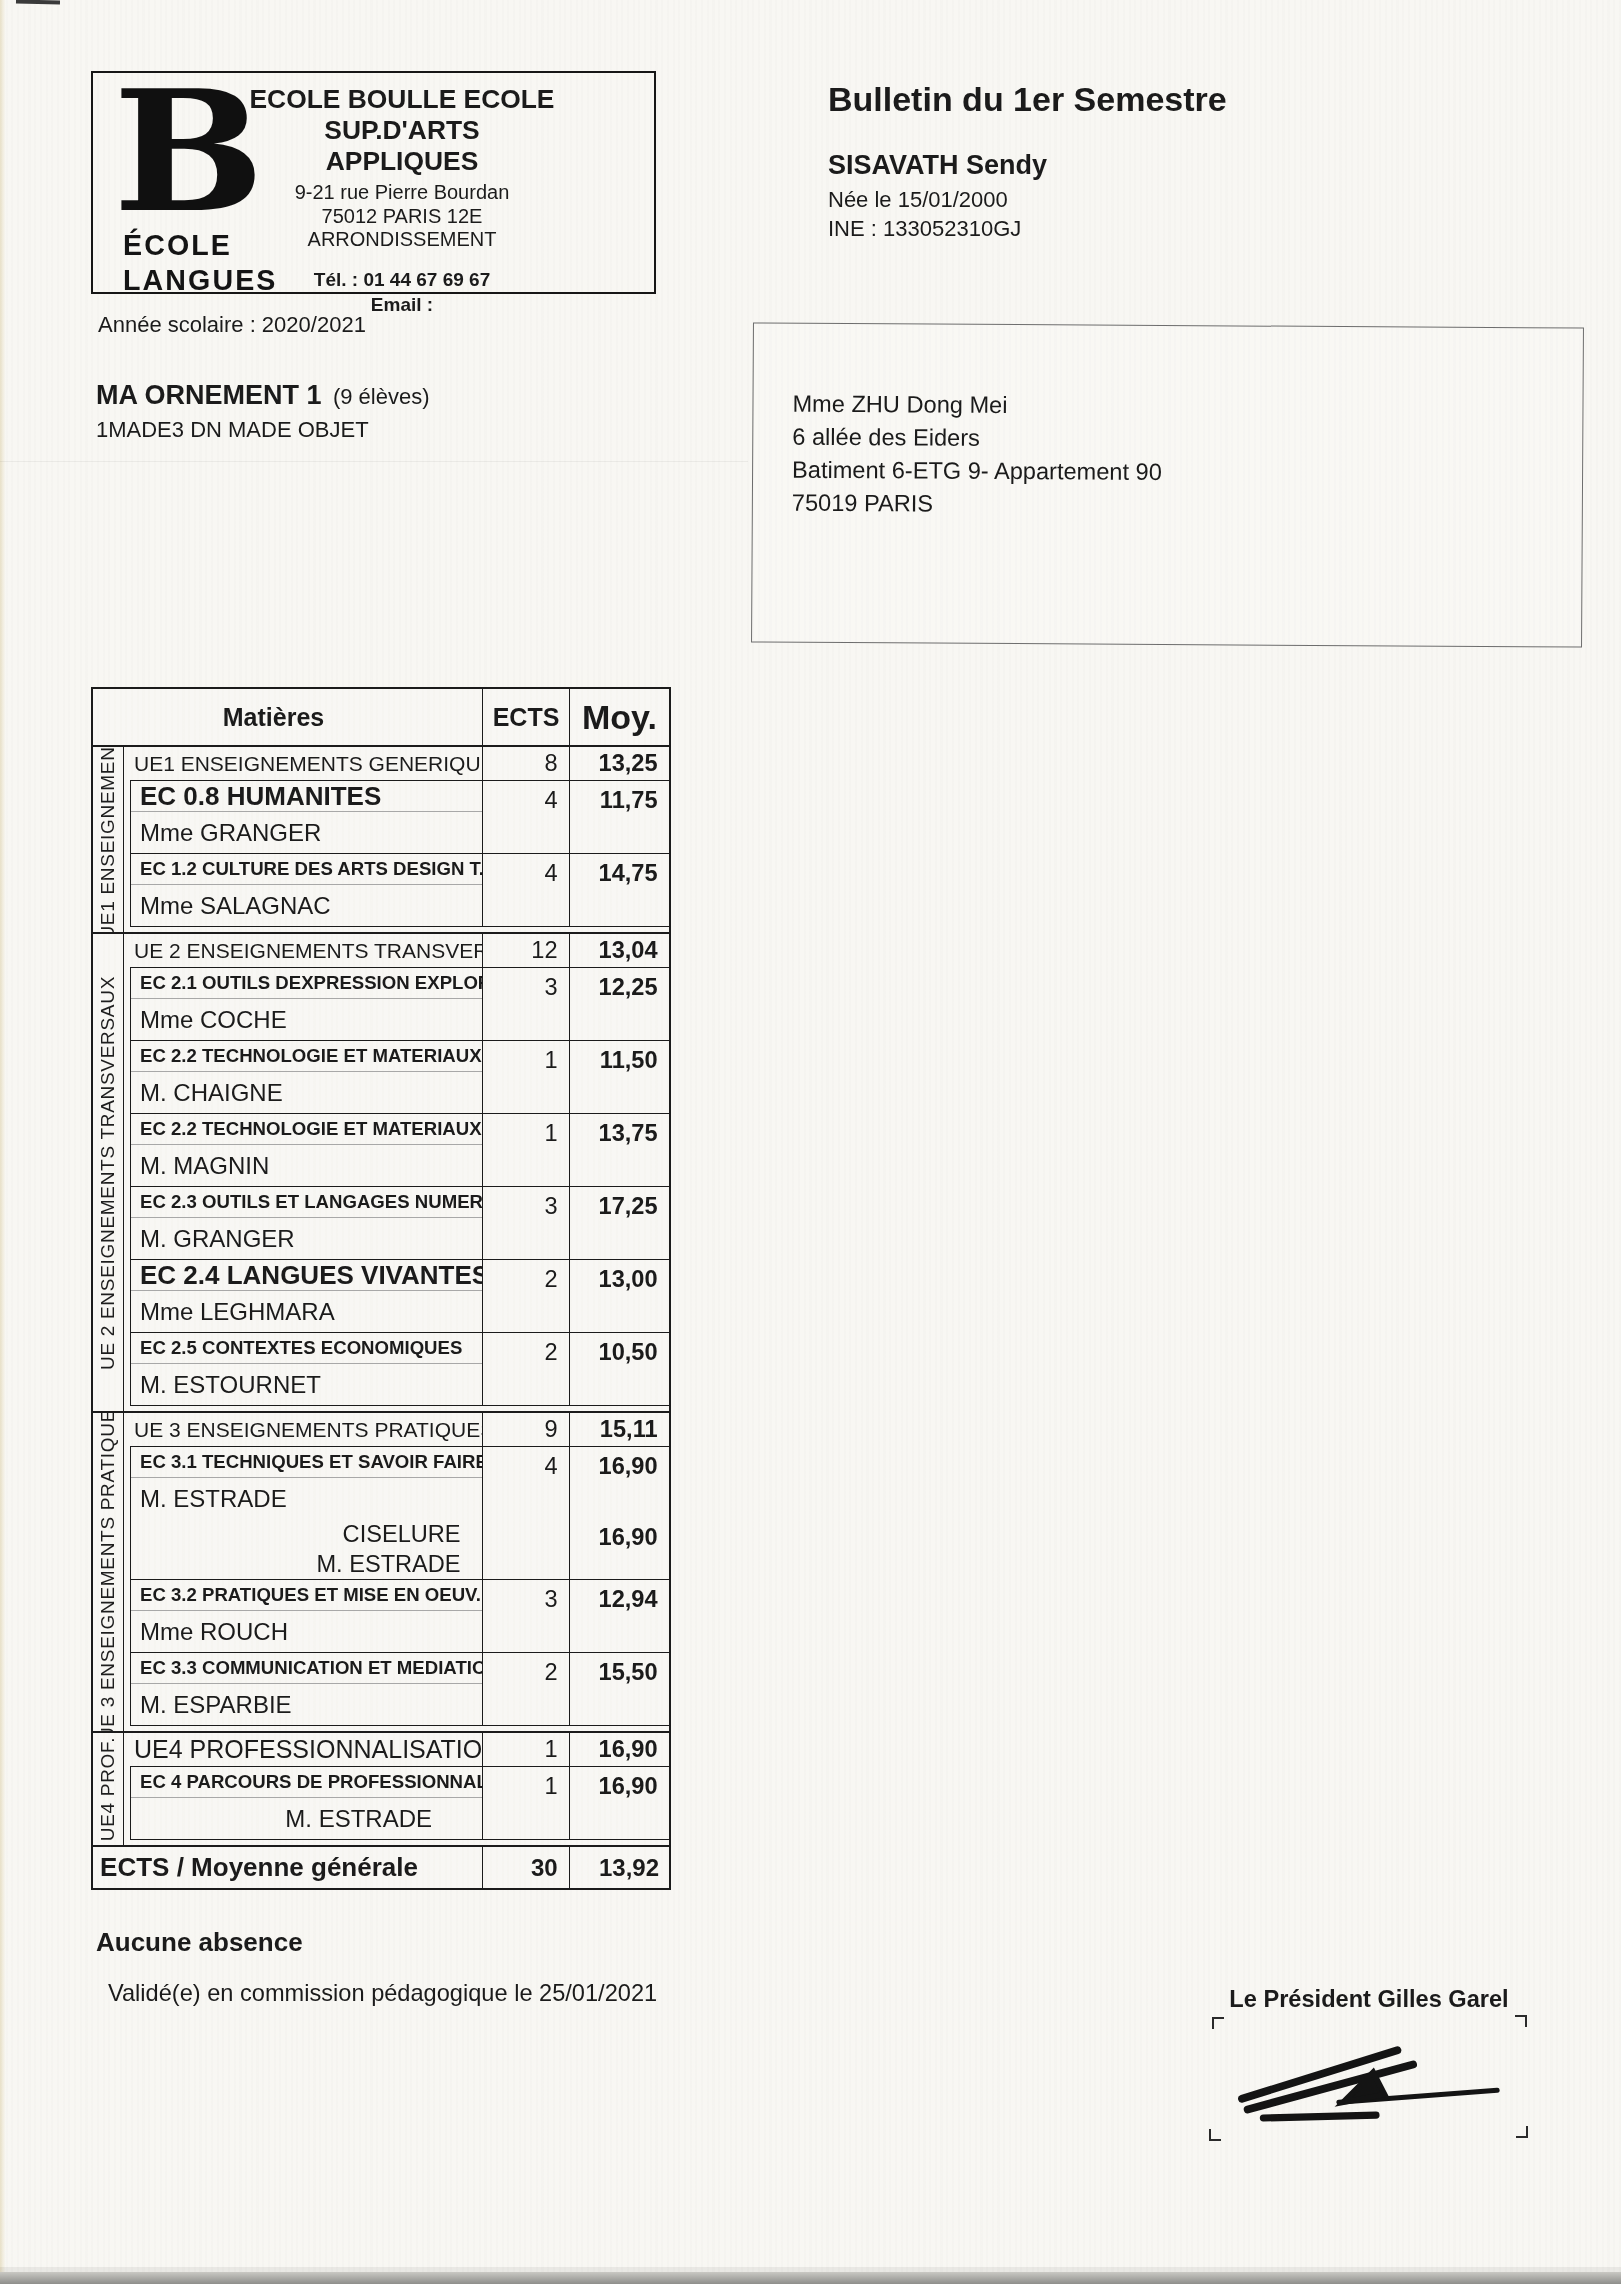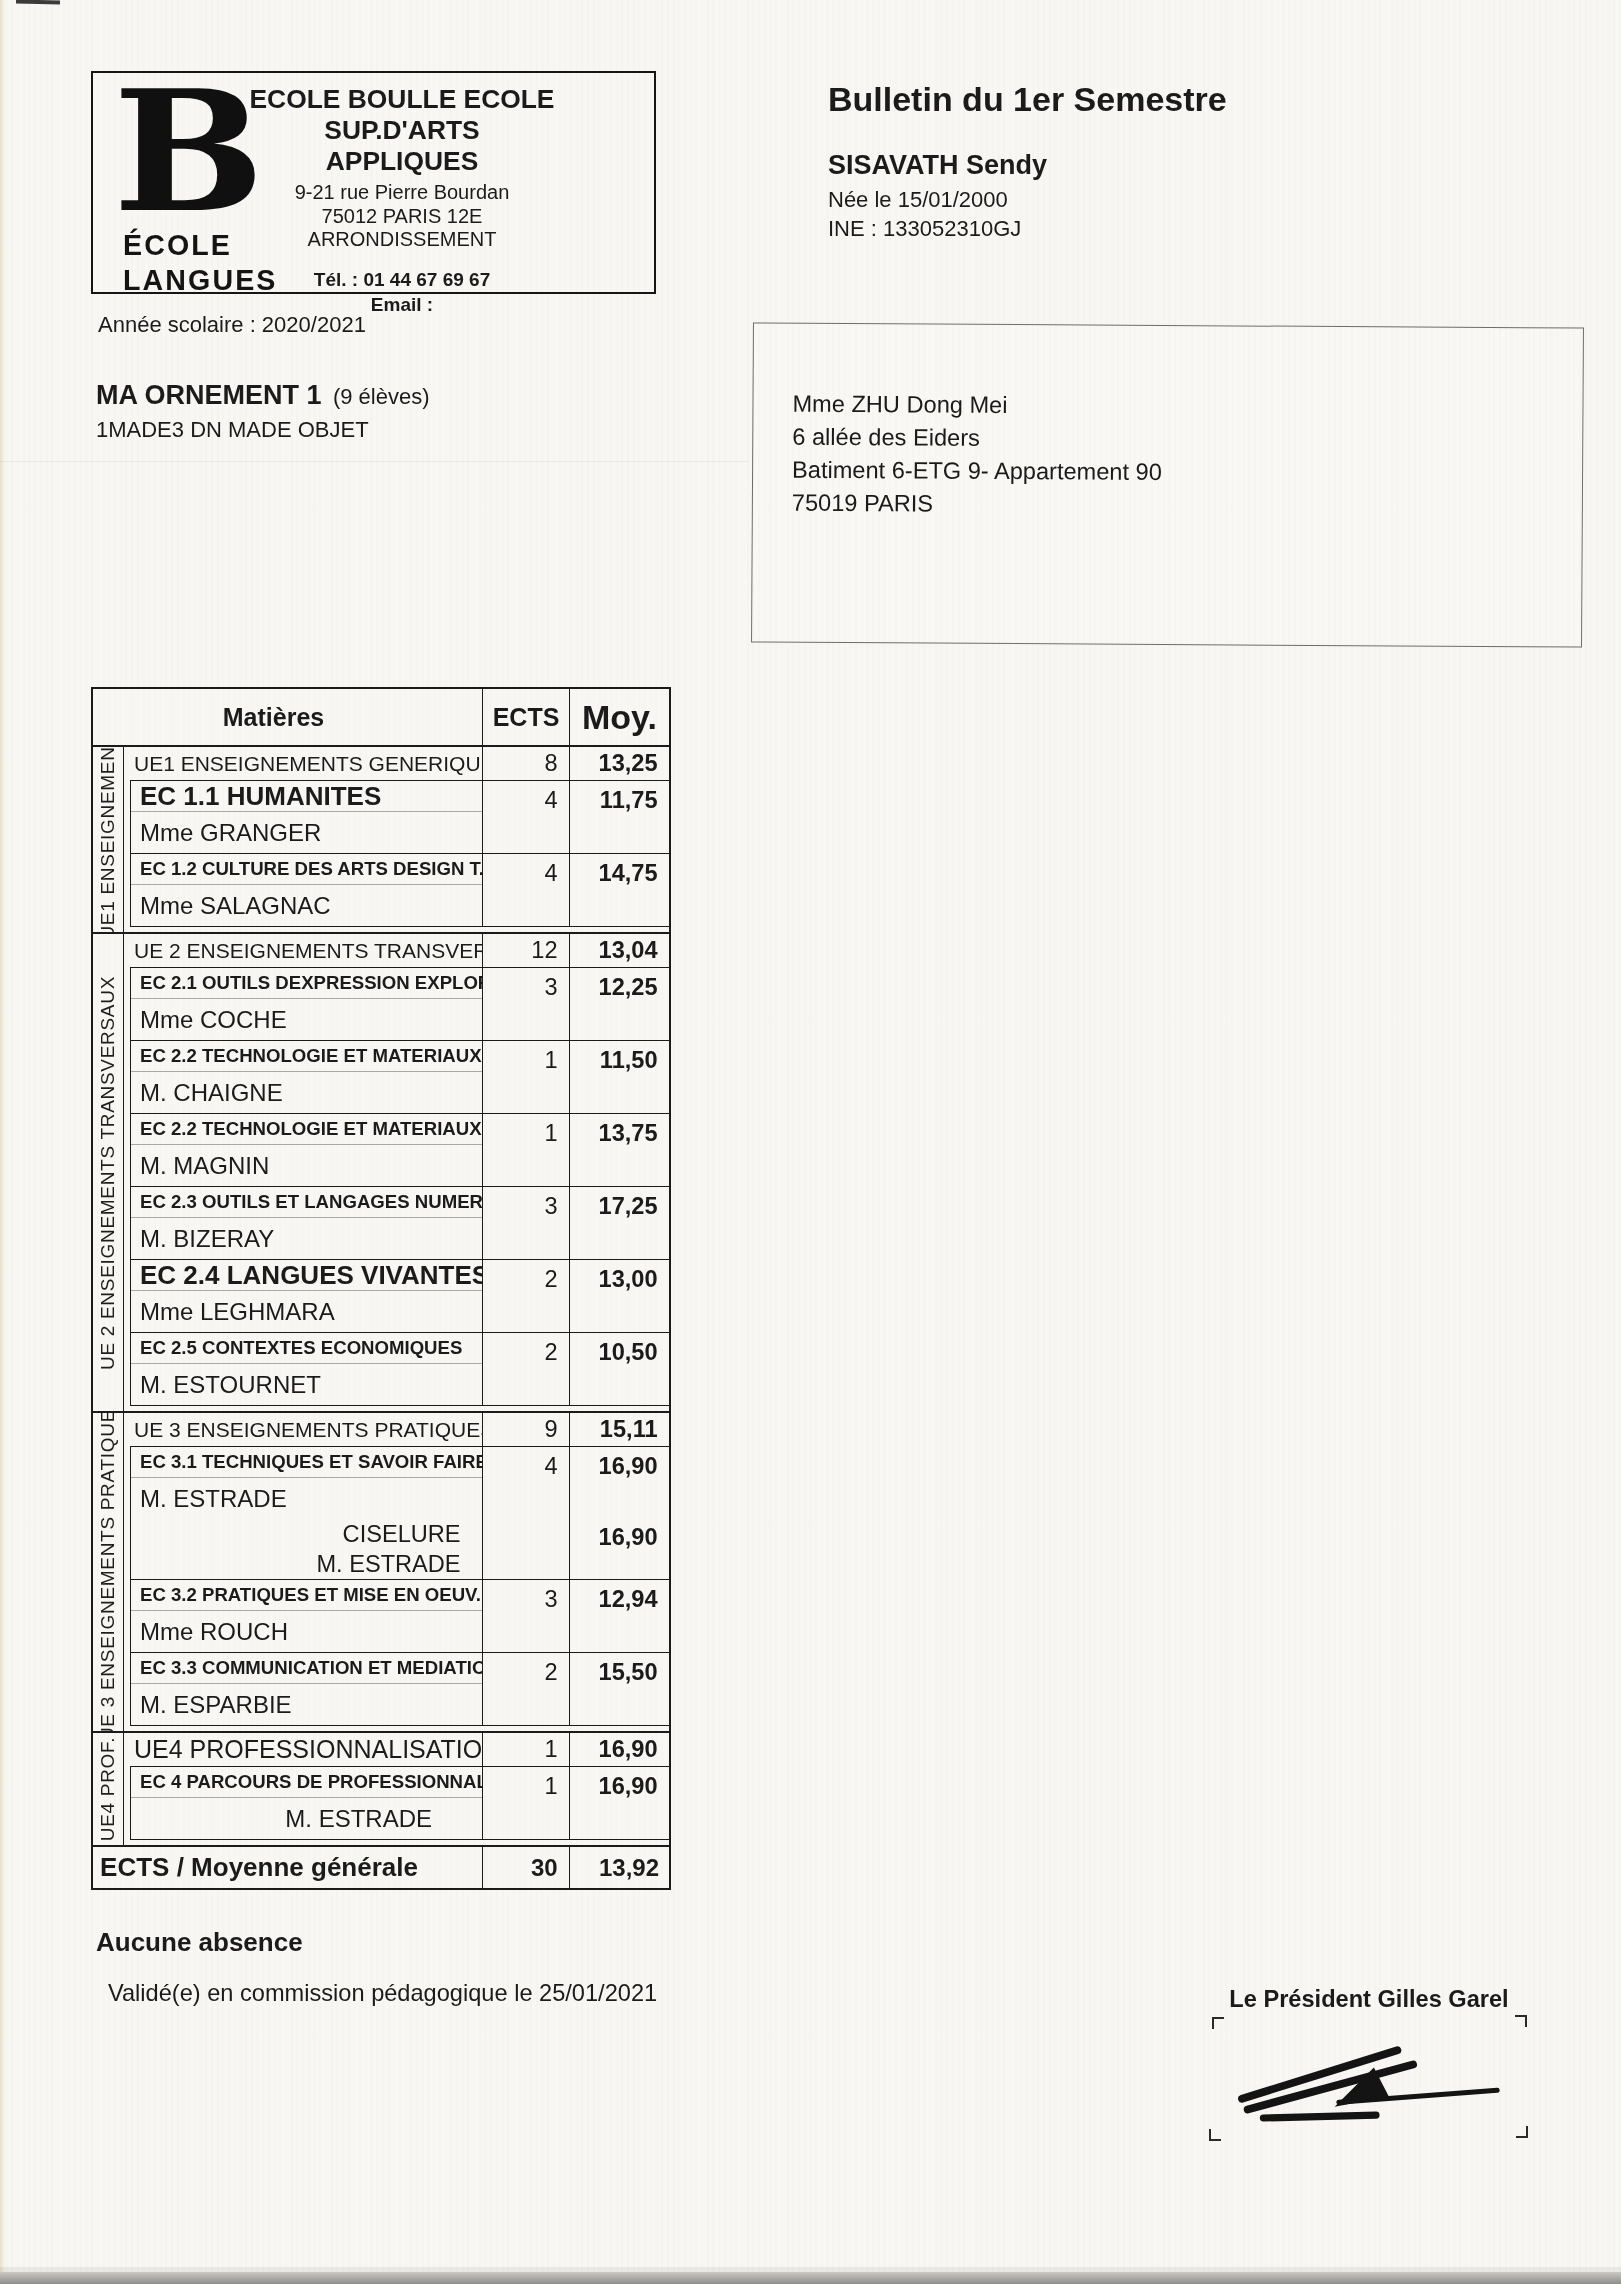--- a/index.html
+++ b/index.html
@@ -158,21 +158,21 @@
           </div>
           <div class="scontent">
             <div class="surow">
               <div class="su-title">UE1 ENSEIGNEMENTS GENERIQUES</div>
               <div class="cell-e">8</div>
               <div class="cell-m">13,25</div>
             </div>
             <div class="ecbox">
               <div class="ecrow">
                 <div class="ecmain">
-                  <div class="ectitle big">EC 1.1 HUMANITES</div>
+                  <div class="ectitle big">EC 0.8 HUMANITES</div>
                   <div class="ecteacher">Mme GRANGER</div>
                 </div>
                 <div class="ec-cell-e">
                   <span>4</span>
                 </div>
                 <div class="ec-cell-m">
                   <span class="v1">11,75</span>
                 </div>
               </div>
               <div class="ecrow">
@@ -233,21 +233,21 @@
                 <div class="ec-cell-e">
                   <span>1</span>
                 </div>
                 <div class="ec-cell-m">
                   <span class="v1">13,75</span>
                 </div>
               </div>
               <div class="ecrow">
                 <div class="ecmain">
                   <div class="ectitle">EC 2.3 OUTILS ET LANGAGES NUMERI.</div>
-                  <div class="ecteacher">M. BIZERAY</div>
+                  <div class="ecteacher">M. GRANGER</div>
                 </div>
                 <div class="ec-cell-e">
                   <span>3</span>
                 </div>
                 <div class="ec-cell-m">
                   <span class="v1">17,25</span>
                 </div>
               </div>
               <div class="ecrow">
                 <div class="ecmain">

